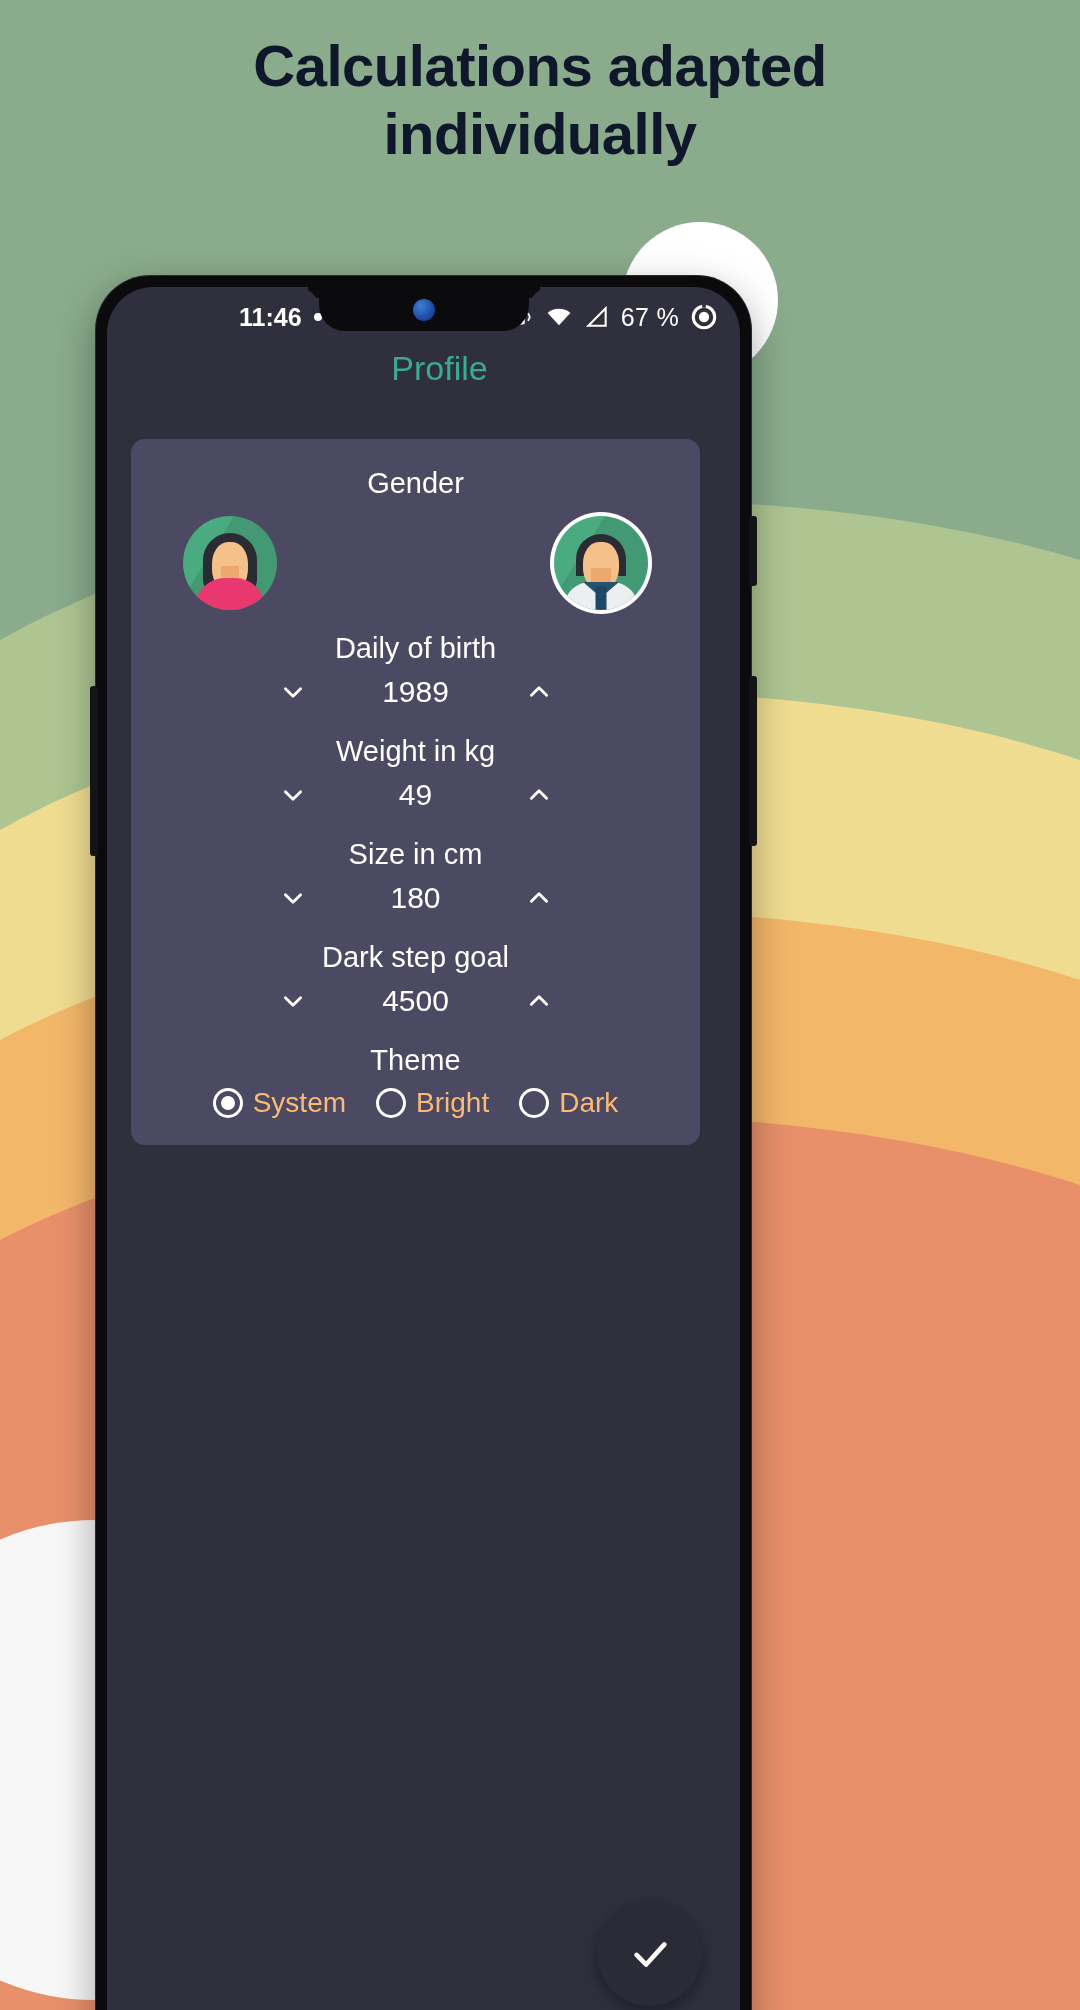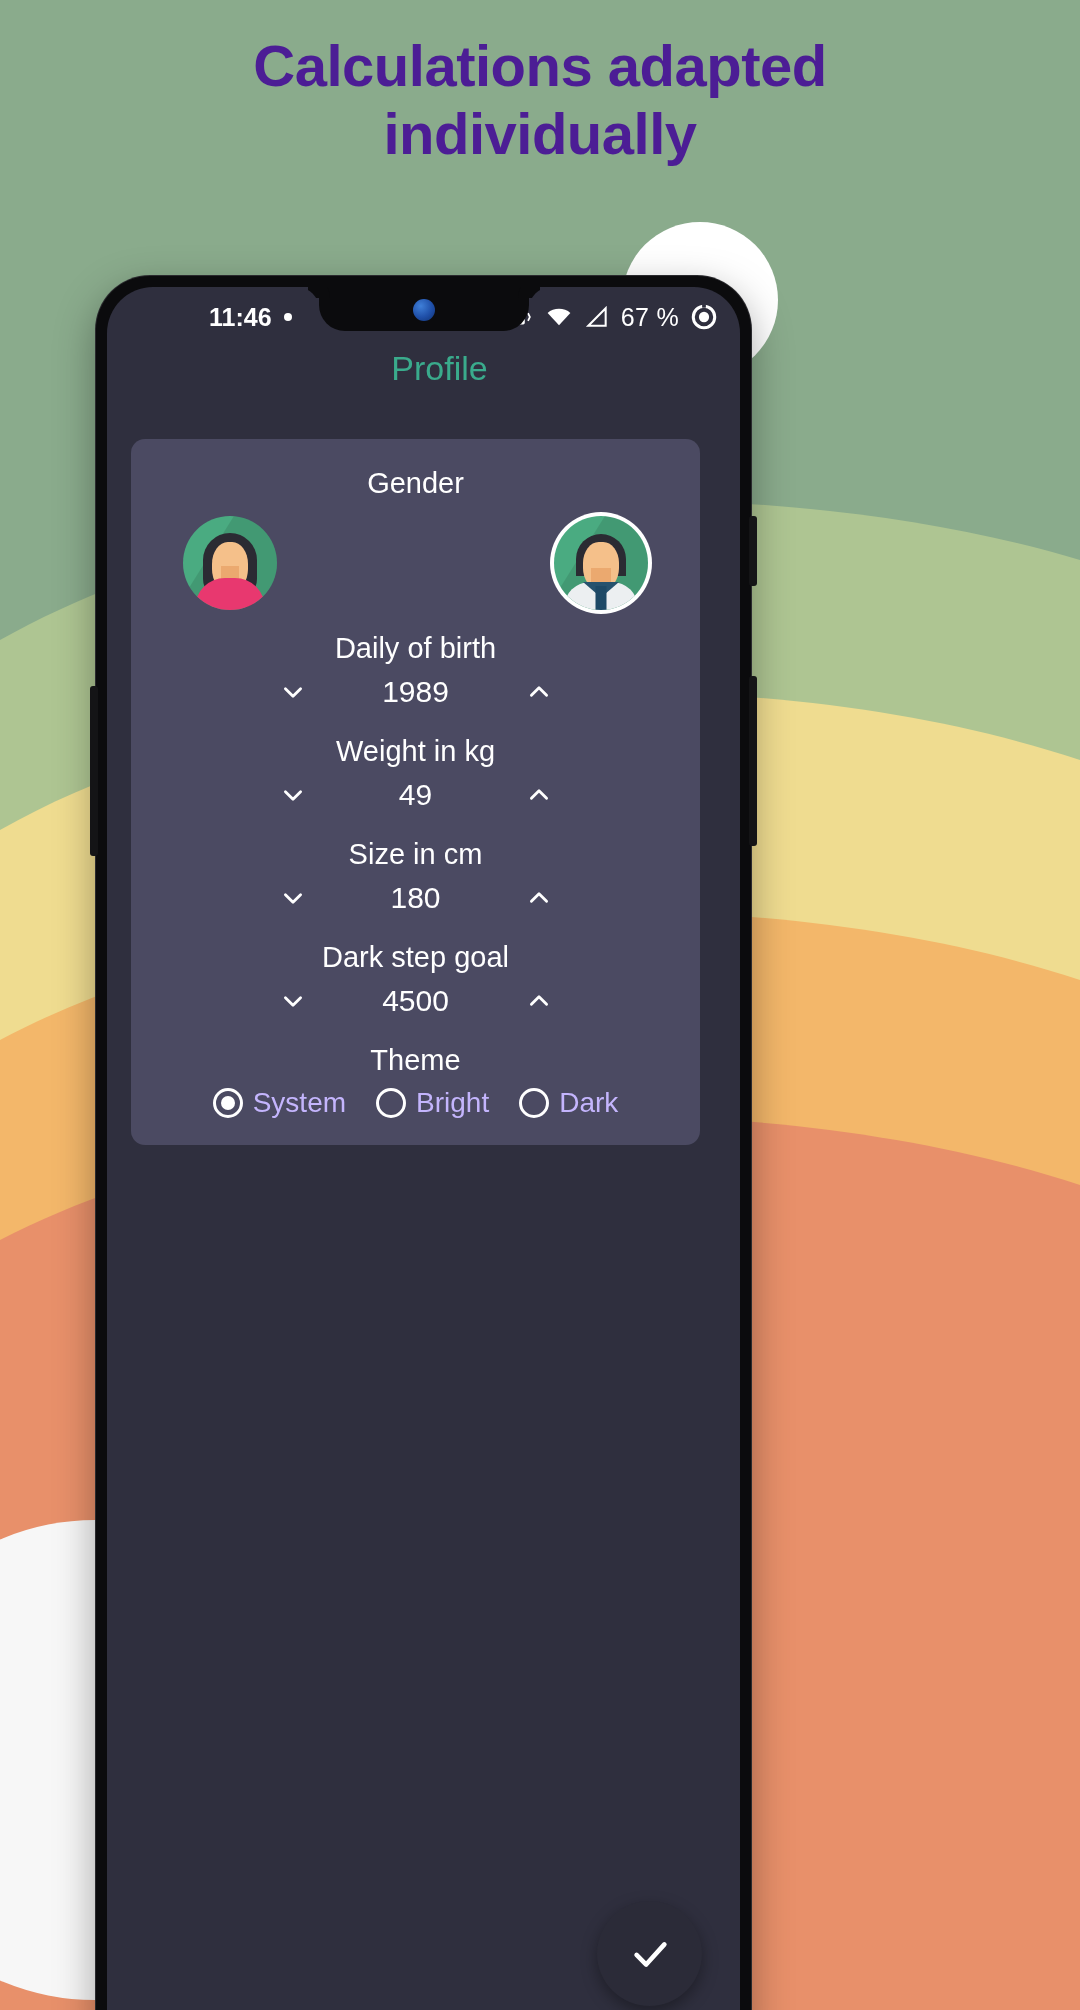--- a/index.html
+++ b/index.html
@@ -12,21 +12,21 @@
   }
 
   
   #bg { position:absolute; inset:0; z-index:0; }
 
   
   .headline {
     position:absolute; top:32px; left:0; width:1080px;
     text-align:center; z-index:5;
     font-size:58px; font-weight:bold; line-height:1.18;
-    color:#4c1d95; letter-spacing:-0.5px;
+    color:#0f172a; letter-spacing:-0.5px;
   }
 
   
   .phone {
     position:absolute; left:96px; top:276px;
     width:655px; height:1760px;
     background:#0b0b0d;
     border-radius:54px 54px 0 0;
     box-shadow:0 0 0 1px #2a2a2e, 0 14px 40px rgba(0,0,0,.35);
     z-index:6;
@@ -65,21 +65,21 @@
     z-index:21;
   }
 
   
   .statusbar {
     position:absolute; top:0; left:0; width:100%; height:60px;
     display:flex; align-items:center; z-index:15;
     color:#fff; font-size:25px; font-weight:bold;
     padding:0 22px;
   }
-  .sb-left  { display:flex; align-items:center; gap:12px; margin-left:80px; }
+  .sb-left  { display:flex; align-items:center; gap:12px; margin-left:110px; }
   .sb-right { display:flex; align-items:center; gap:11px; margin-left:auto; }
   .sb-dot { width:8px; height:8px; border-radius:50%; background:#fff; display:inline-block; }
   .sb-ico { display:inline-flex; align-items:center; }
   .sb-batt { font-size:25px; font-weight:normal; letter-spacing:.3px; }
 
   
   .appbar {
     position:absolute; top:62px; left:16px; width:100%;
     text-align:center; color:#3aab8c;
     font-size:34px; z-index:10;
@@ -171,21 +171,21 @@
     margin-top:4px;
   }
   .radio-item { display:flex; align-items:center; gap:10px; margin:0 15px; }
   .radio {
     width:30px; height:30px; border-radius:50%;
     border:3px solid #fff; position:relative; flex:0 0 auto;
   }
   .radio.on:after{
     content:""; position:absolute; inset:5px; border-radius:50%; background:#fff;
   }
-  .radio-label { color:#c4b5fd; font-size:28px; }
+  .radio-label { color:#fdba74; font-size:28px; }
 
   
   .fab {
     position:absolute; right:38px; bottom:30px;
     width:105px; height:105px; border-radius:50%;
     background:#2b2b38; z-index:12;
     display:flex; align-items:center; justify-content:center;
     box-shadow:0 6px 16px rgba(0,0,0,.35);
   }
 </style>

